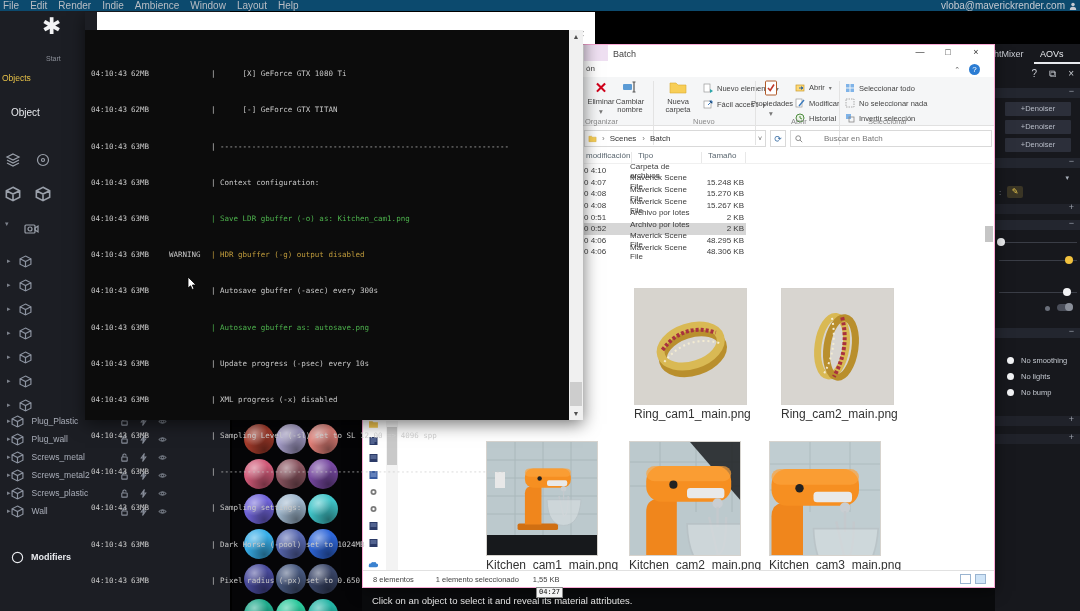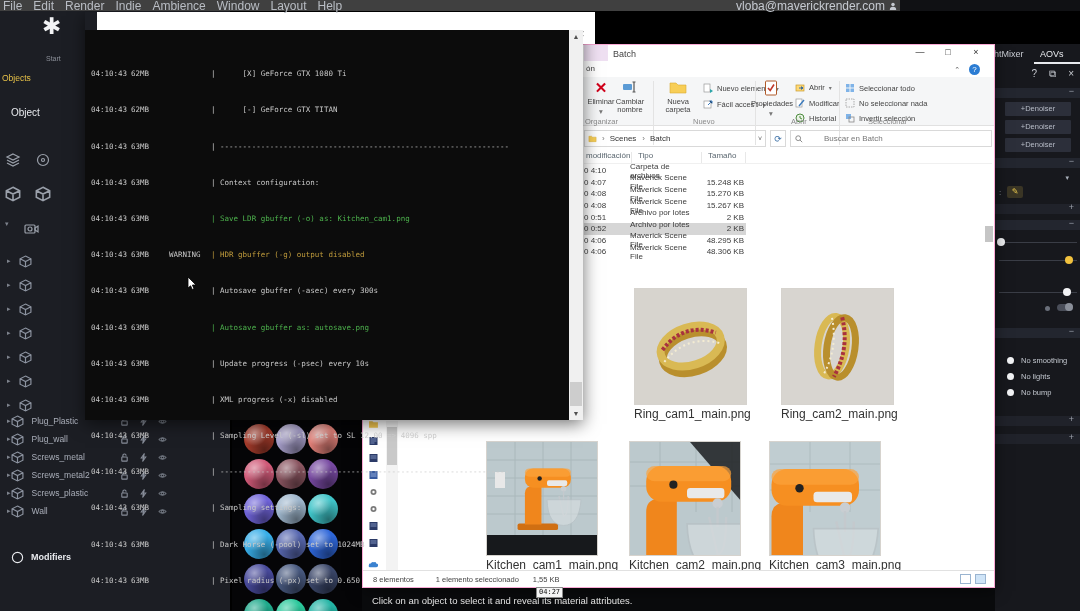--- a/index.html
+++ b/index.html
@@ -1,20 +1,20 @@
 <!DOCTYPE html>
 <html><head>
 <meta charset="utf-8">
 <style>
 *{margin:0;padding:0;box-sizing:border-box}
 html,body{width:1080px;height:611px;overflow:hidden}
 body{position:relative;background:#101114;font-family:"Liberation Sans",sans-serif;-webkit-font-smoothing:antialiased}
 .abs{position:absolute}
 
-#menubar{left:0;top:0;width:900px;height:11px;background:#404040;z-index:20;display:flex;align-items:center;padding:0 3px;color:#b9bdc4;font-size:12px}
+#menubar{left:0;top:0;width:1080px;height:11px;background:#0c4a6e;z-index:20;display:flex;align-items:center;padding:0 3px;color:#b9bdc4;font-size:10px}
 #menu-items{display:flex;gap:11px}
 #menu-items span{cursor:default}
 #account{margin-left:auto;display:flex;align-items:center;gap:4px;color:#c6cad1}
 .person{width:8px;height:8px;display:inline-block}
 
 #sidebar{left:0;top:11px;width:230px;height:600px;background:#1c1e24;z-index:1;color:#aeb3bd}
 #logo{left:42px;top:2px;font-size:23px;color:#f2f3f5}
 #startlbl{left:46px;top:44px;font-size:7px;color:#8b8f98}
 #objectstab{left:2px;top:62px;font-size:8.5px;color:#e6c148}
 #objectheading{left:11px;top:96px;font-size:10px;color:#e8eaee}

